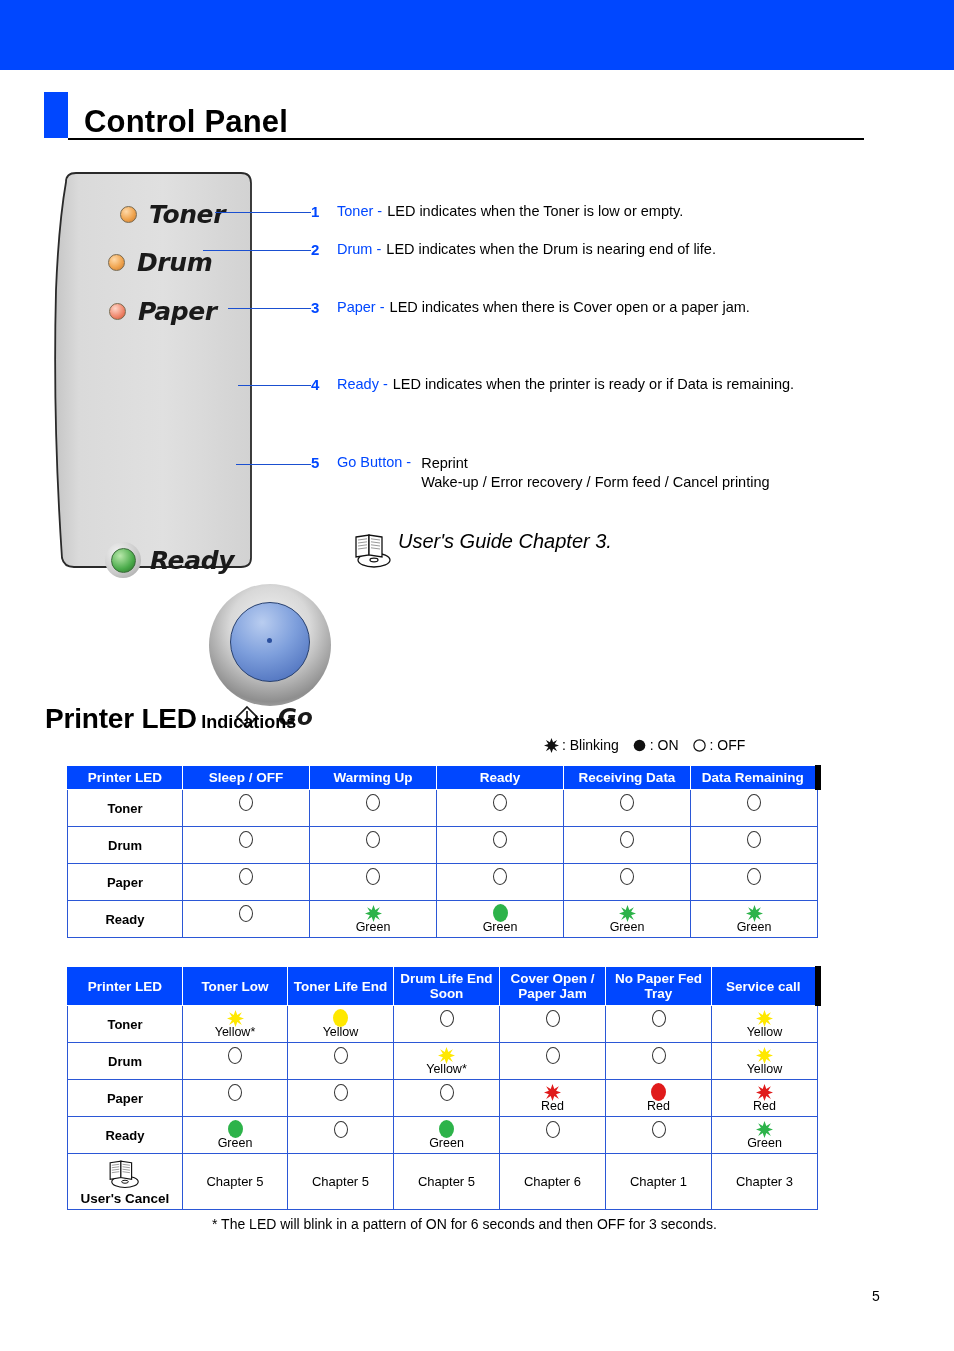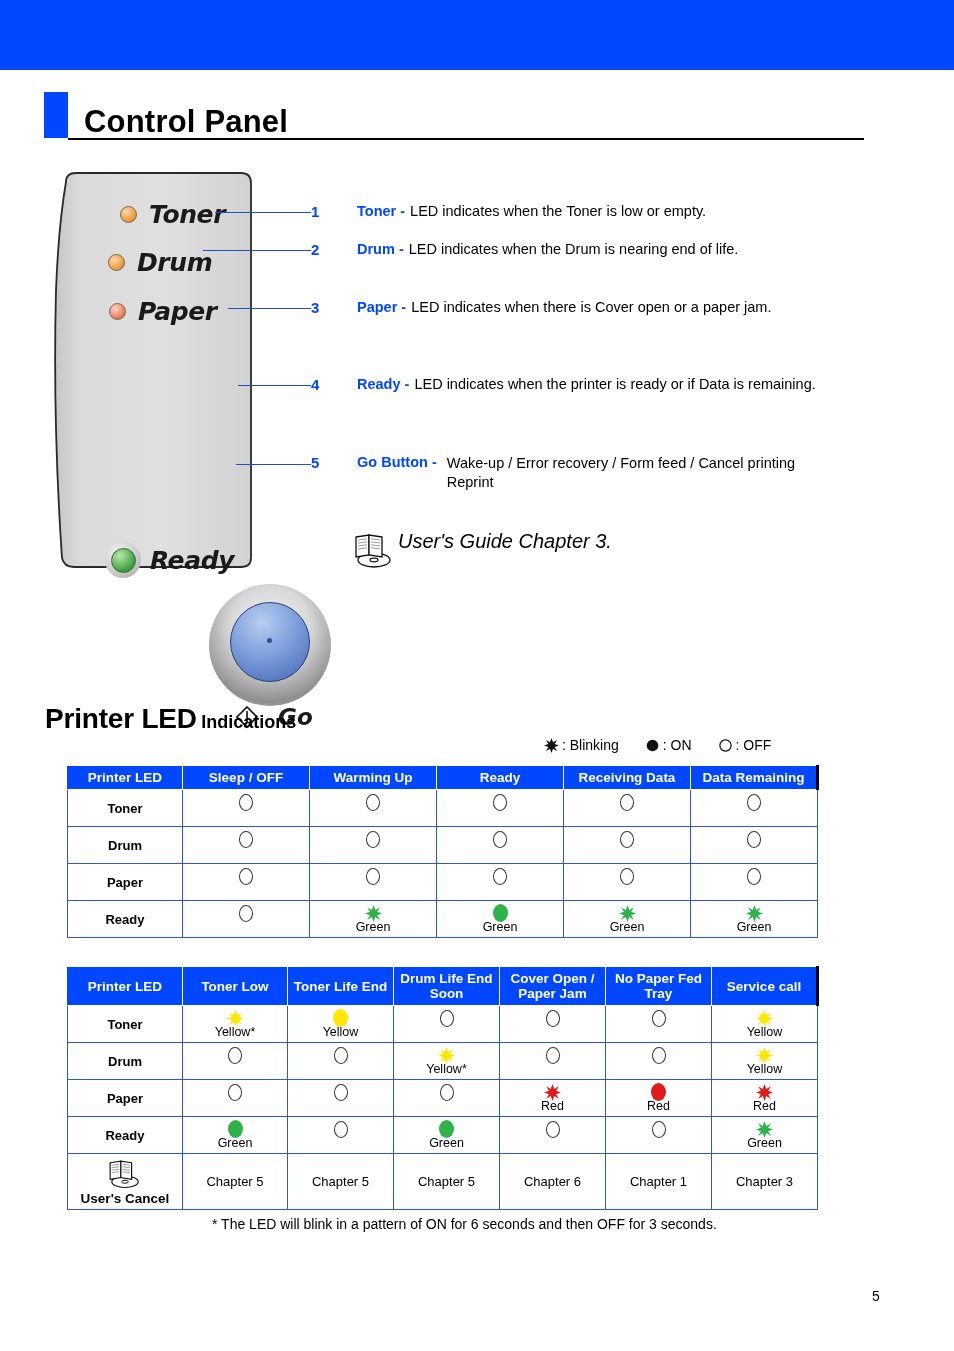--- a/index.html
+++ b/index.html
@@ -166,24 +166,23 @@
   }
   .callout-num {
     color: #0047FF;
     font-weight: bold;
     font-size: 15px;
     width: 26px;
     flex: 0 0 26px;
   }
   .callout-term {
     color: #0047FF;
-    font-weight: bold;
+    font-weight: normal;
     white-space: nowrap;
     margin-right: 5px;
-    margin-left: 20px;
   }
   .callout-desc {
     color: #000000;
     white-space: nowrap;
   }
   .callout-desc-block {
     color: #000000;
     line-height: 19px;
   }
 
@@ -222,21 +221,21 @@
     color: #000;
   }
   #legend {
     position: absolute;
     left: 544px;
     top: 737px;
     display: flex;
     align-items: center;
     font-size: 14px;
     color: #000;
-    gap: 26px;
+    gap: 13px;
   }
   .legend-item { display: flex; align-items: center; gap: 3px; white-space: nowrap; }
 
   
   table.ledtable {
     position: absolute;
     border-collapse: collapse;
     table-layout: fixed;
     border: 1px solid #2b57d6;
   }
@@ -244,21 +243,21 @@
     background: #0047FF;
     color: #ffffff;
     font-size: 13.5px;
     font-weight: bold;
     text-align: center;
     border: 1px solid #ffffff;
     padding: 4px 2px;
     line-height: 15px;
   }
   table.ledtable th:first-child { border-left: 1px solid #0047FF; }
-  table.ledtable th:last-child  { border-right: 3px solid #000000; }
+  table.ledtable th:last-child  { border-right: 6px solid #000000; }
   table.ledtable td {
     border: 1px solid #2b57d6;
     text-align: center;
     vertical-align: middle;
     font-size: 13px;
     color: #000;
     padding: 0;
   }
   td.rowhead {
     text-align: left;
@@ -403,22 +402,22 @@
 <div class="callout" style="left:311px; top:376px;">
   <span class="callout-num">4</span>
   <span class="callout-term">Ready -</span>
   <span class="callout-desc">LED indicates when the printer is ready or if Data is remaining.</span>
 </div>
 
 <div class="callout" style="left:311px; top:454px;">
   <span class="callout-num">5</span>
   <span class="callout-term" style="margin-right:10px;">Go Button -</span>
   <span class="callout-desc-block">
+    <span style="display:block;">Reprint</span>
     <span style="display:block;">Wake-up / Error recovery / Form feed / Cancel printing</span>
-    <span style="display:block;">Reprint</span>
   </span>
 </div>
 
 <div id="guide-note">
   <svg class="book-cd-icon" width="44" height="40" viewBox="0 0 44 40" style="position:absolute;left:0;top:0;">
     <ellipse cx="22" cy="30" rx="16" ry="7" fill="#ffffff" stroke="#111" stroke-width="1.3"></ellipse>
     <ellipse cx="22" cy="30" rx="4" ry="1.8" fill="#ffffff" stroke="#111" stroke-width="1.2"></ellipse>
     <path d="M4,7 L17,5 L17,25 L4,27 Z" fill="#ffffff" stroke="#111" stroke-width="1.3"></path>
     <path d="M30,7 L17,5 L17,25 L30,27 Z" fill="#ffffff" stroke="#111" stroke-width="1.3"></path>
     <g stroke="#555" stroke-width="0.6">

